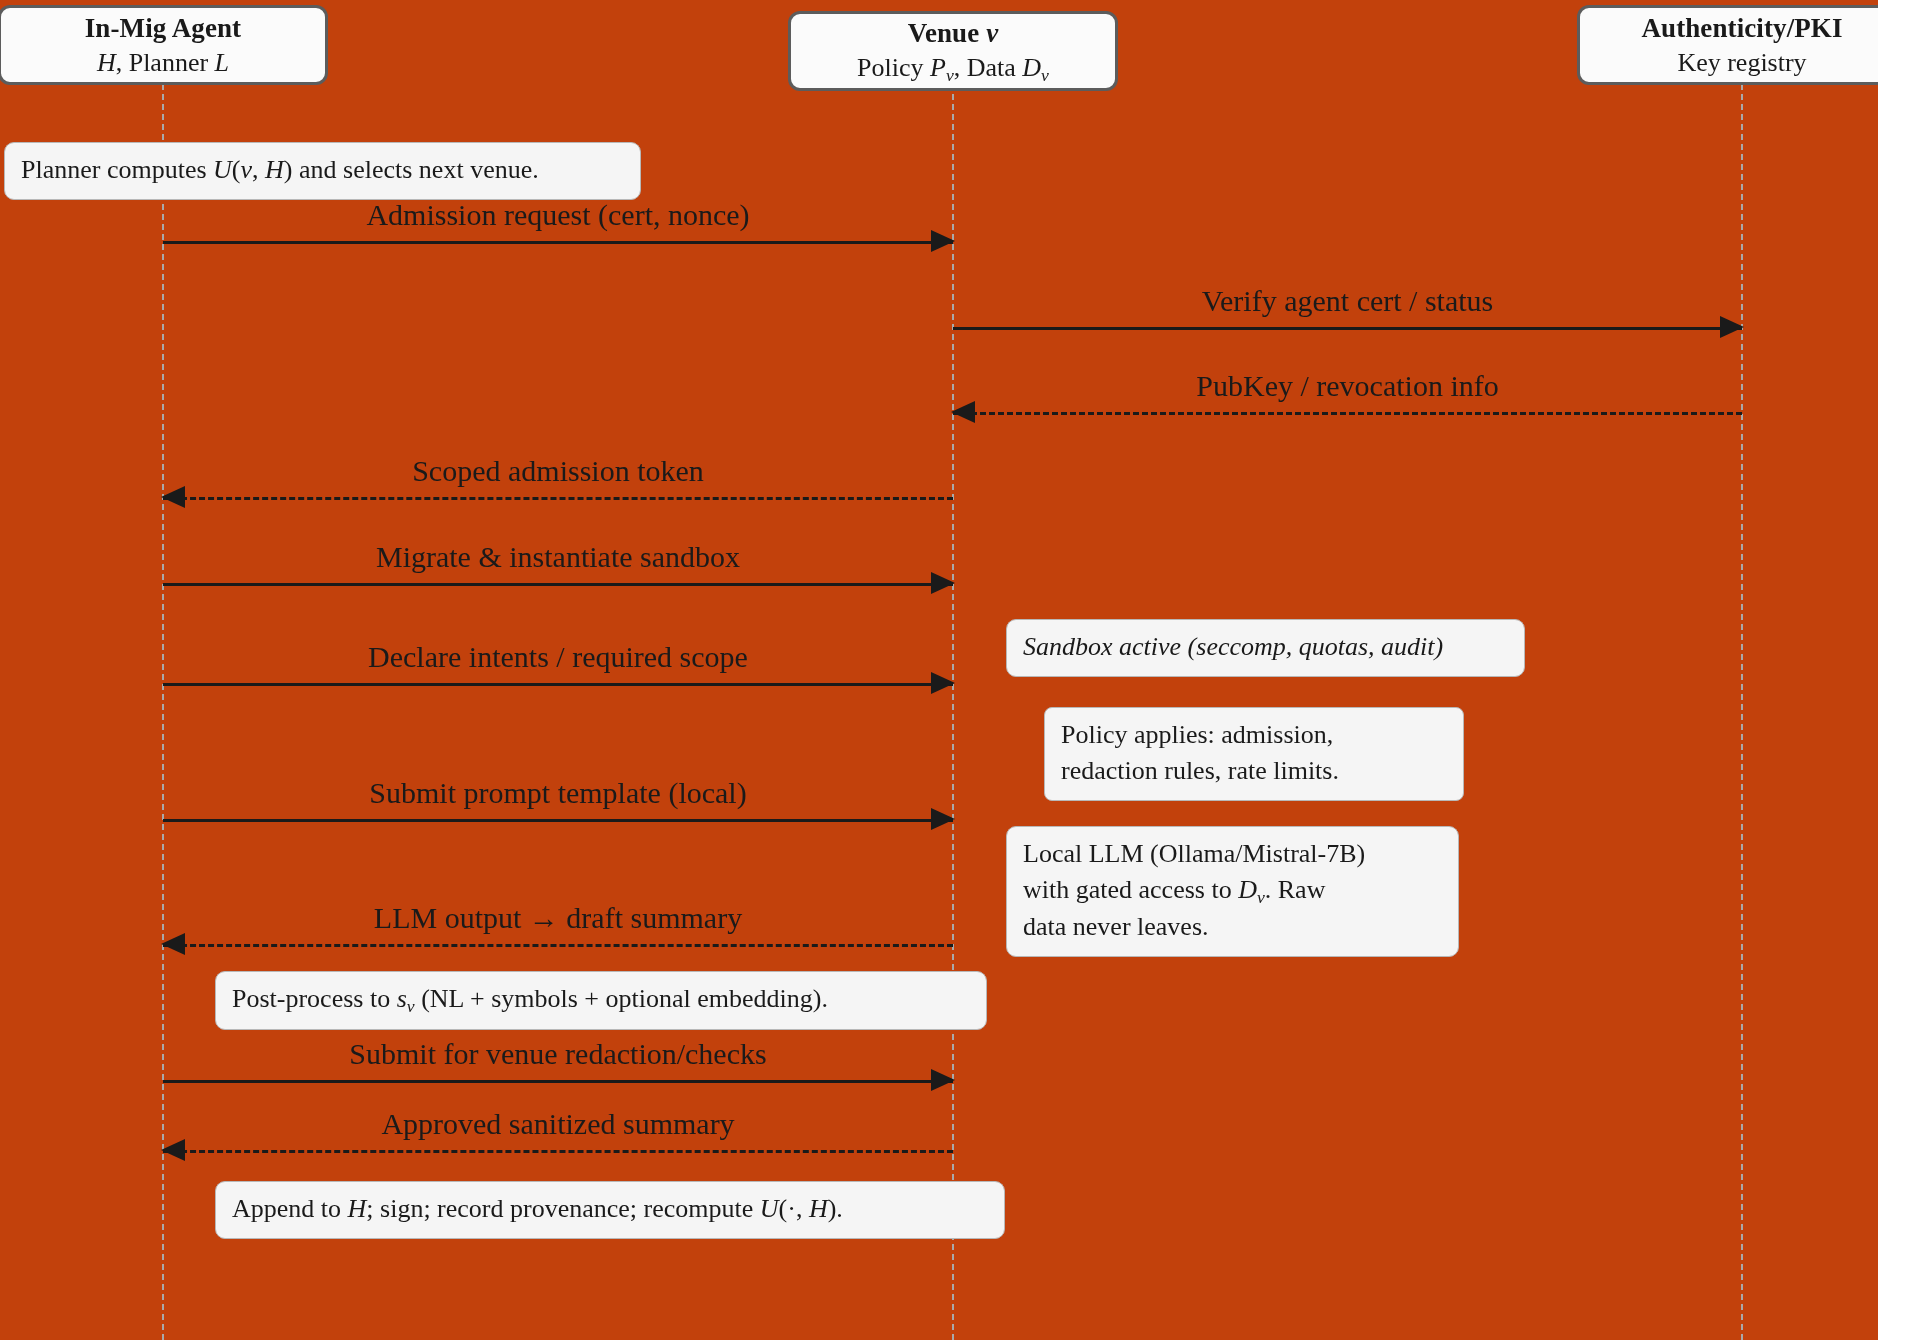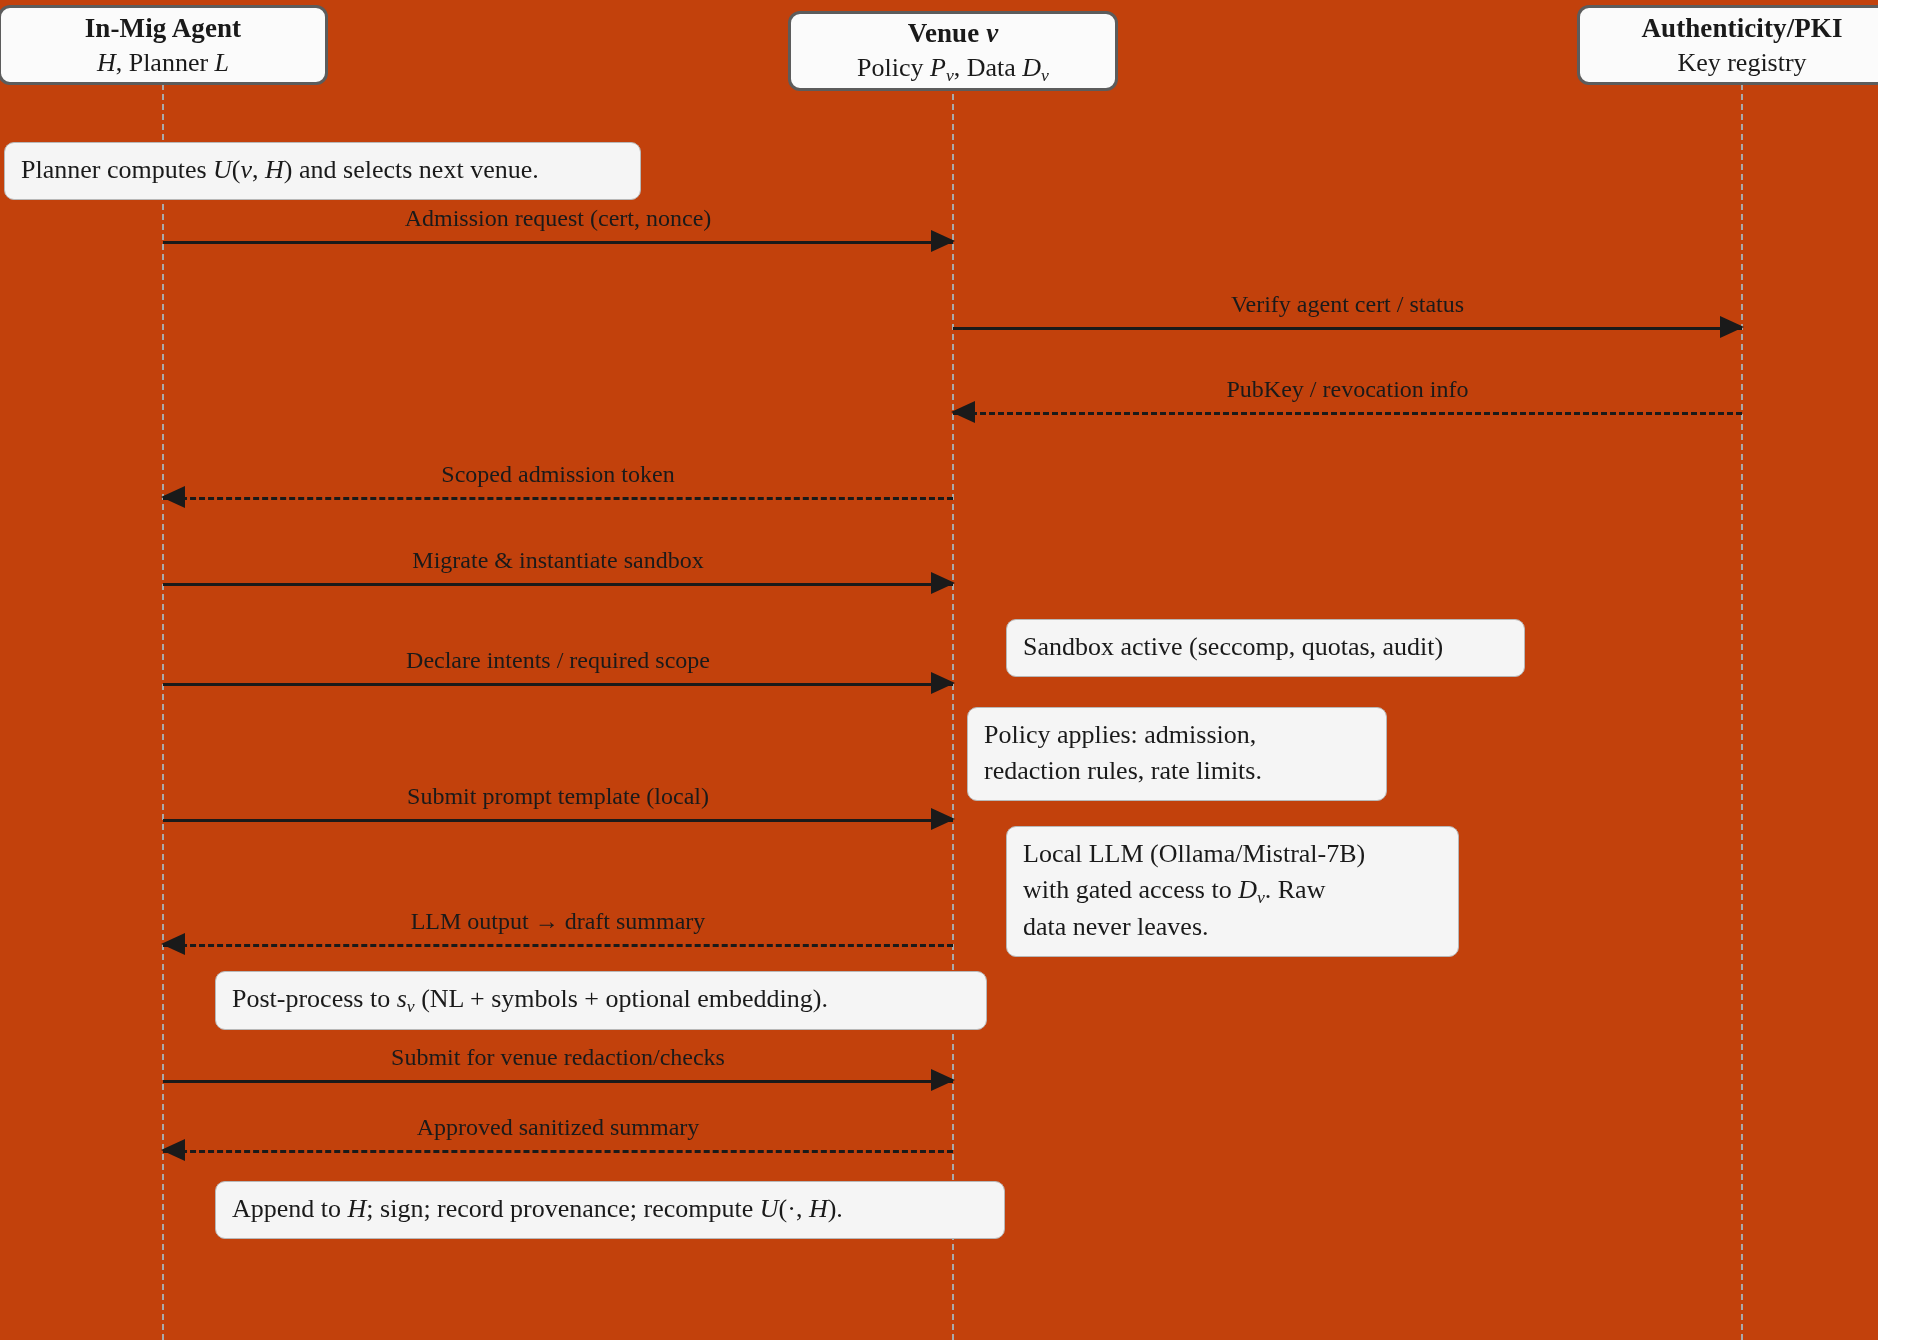--- a/index.html
+++ b/index.html
@@ -87,21 +87,21 @@
   }
   .arrowhead.left{
     left:-2px;
     border-right:24px solid #1a1a1a;
   }
   .msg-label{
     position:absolute;
     left:0;right:0;
     bottom:9px;
     text-align:center;
-    font-size:24px;
+    font-size:30px;
     white-space:nowrap;
     color:#1a1a1a;
   }
 </style>
 </head>
 <body>
 
 <div id="canvas">
 
 <div class="lifeline" style="left: 162px; top: 84px; height: 1256px;"></div>
@@ -163,18 +163,18 @@
       <div class="msg-line solid"></div>
       <div class="arrowhead right"></div>
       <div class="msg-label">Submit for venue redaction/checks</div>
     </div>
     <div class="msg" style="left: 163px; width: 790px; top: 1150px;">
       <div class="msg-line dashed"></div>
       <div class="arrowhead left"></div>
       <div class="msg-label">Approved sanitized summary</div>
     </div>
     <div class="note" style="left: 4px; top: 142px; width: 637px; min-height: 56px;">Planner computes <span class="it">U</span>(<span class="it">v</span>, <span class="it">H</span>) and selects next venue.</div>
-    <div class="note" style="left: 1006px; top: 619px; width: 519px; min-height: 56px;">Sandbox active (seccomp, quotas, audit)</div>
-    <div class="note" style="left: 967px; top: 707px; width: 420px; min-height: 88px;">Policy applies: admission,<br>redaction rules, rate limits.</div>
+    <div class="note" style="left: 1006px; top: 619px; width: 519px; min-height: 56px; font-style: italic;">Sandbox active (seccomp, quotas, audit)</div>
+    <div class="note" style="left: 1044px; top: 707px; width: 420px; min-height: 88px; border-radius: 8px;">Policy applies: admission,<br>redaction rules, rate limits.</div>
     <div class="note" style="left: 1006px; top: 826px; width: 453px; min-height: 122px;">Local LLM (Ollama/Mistral-7B)<br>with gated access to <span class="it">D</span><span class="sub">v</span>. Raw<br>data never leaves.</div>
     <div class="note" style="left: 215px; top: 971px; width: 772px; min-height: 56px;">Post-process to <span class="it">s</span><span class="sub">v</span> (NL + symbols + optional embedding).</div>
     <div class="note" style="left: 215px; top: 1181px; width: 790px; min-height: 56px;">Append to <span class="it">H</span>; sign; record provenance; recompute <span class="it">U</span>(·, <span class="it">H</span>).</div>
   </div>
 
 </body></html>

